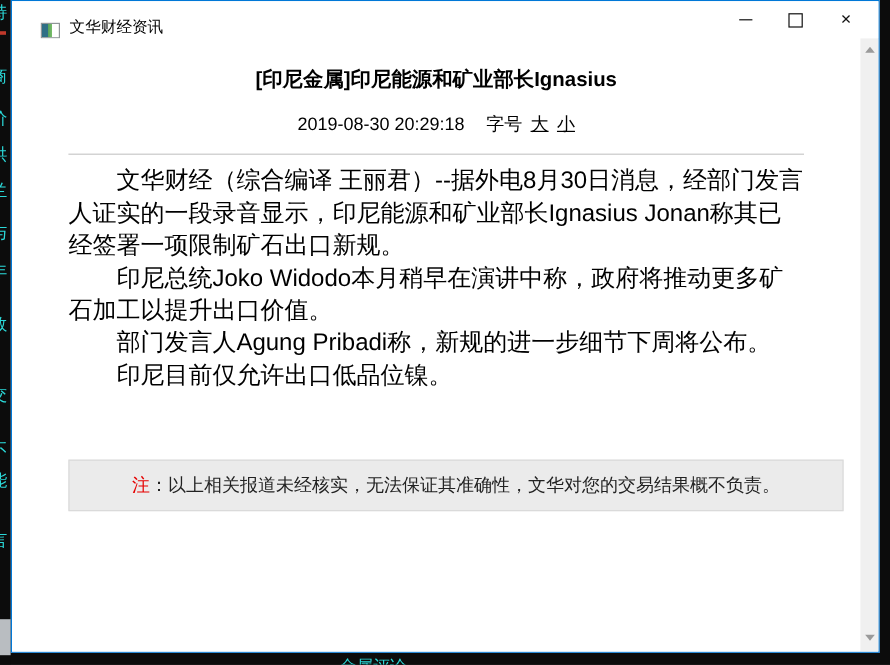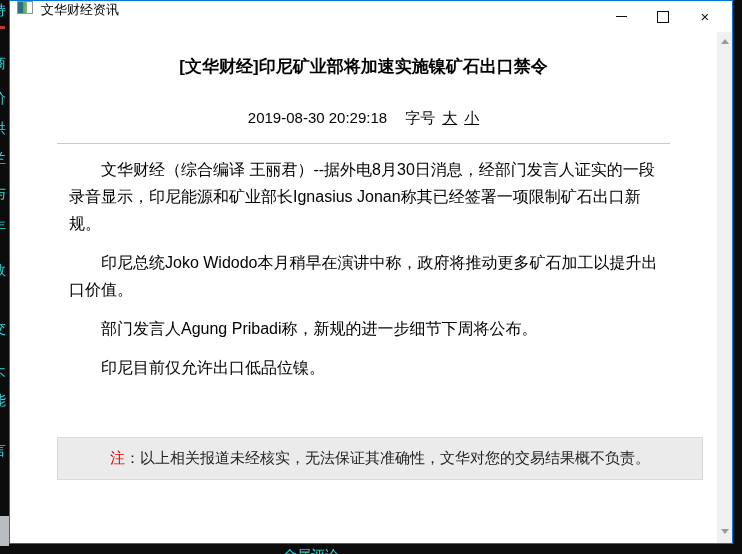--- a/index.html
+++ b/index.html
@@ -14,22 +14,22 @@
   .frag{position:absolute;left:-8px;width:18px;font-size:14px;color:#2bd9d9;white-space:nowrap;}
   .red-tick{position:absolute;left:0;top:26px;width:5px;height:3px;background:#c0392b;}
   .left-gray{position:absolute;left:0;top:516px;width:9px;height:30px;background:#b9bdc1;}
   .bottom-frag{position:absolute;left:283px;top:547px;font-size:14px;color:#2bd9d9;white-space:nowrap;}
   
   .window{
     position:absolute;left:9px;top:0;width:724px;height:544px;
     background:#ffffff;border:1px solid #0078d7;box-sizing:border-box;
   }
   .titlebar{
-    height:31px;display:flex;align-items:flex-start;background:#ffffff;
-    padding-left:7px;position:relative;
+    height:31px;display:flex;align-items:flex-end;background:#ffffff;
+    padding-left:24px;position:relative;
   }
   .app-icon{
     width:16px;height:13px;border:1px solid #8f9598;background:#fff;
     box-sizing:border-box;display:inline-block;
     background:linear-gradient(90deg,#2f6f86 0%,#2f6f86 38%,#5aa55c 38%,#7cc06a 62%,#ffffff 62%);
   }
   .title-text{margin-left:8px;font-size:13px;color:#000;}
   .win-controls{position:absolute;right:6px;top:0;height:31px;display:flex;}
   .win-btn{width:42px;height:31px;display:flex;align-items:center;justify-content:center;cursor:pointer;}
   .min-glyph{width:11px;height:0;border-top:1px solid #111;display:block;}
@@ -38,25 +38,25 @@
   
   .scrollbar{position:absolute;top:31px;right:0;width:15px;bottom:0;background:#f0f0f0;}
   .sb-btn{position:absolute;left:0;width:15px;height:15px;display:flex;align-items:center;justify-content:center;cursor:pointer;}
   .sb-up{top:2px;}
   .sb-down{bottom:4px;}
   .tri-up{width:0;height:0;border-left:4px solid transparent;border-right:4px solid transparent;border-bottom:5px solid #9a9a9a;}
   .tri-down{width:0;height:0;border-left:4px solid transparent;border-right:4px solid transparent;border-top:5px solid #9a9a9a;}
   
   .article{position:absolute;top:31px;left:0;right:15px;bottom:0;background:#fff;padding:0 47px;box-sizing:border-box;overflow:hidden;}
   .headline{margin:23px 0 0 0;text-align:center;font-size:17px;font-weight:bold;color:#000;}
-  .meta{margin-top:31px;text-align:center;font-size:15px;color:#000;}
+  .meta{margin-top:16px;text-align:center;font-size:15px;color:#000;}
   .meta .gap{display:inline-block;width:18px;}
   .fs-link{text-decoration:underline;cursor:pointer;color:#000;margin-left:7px;}
   .divider{border:none;border-top:1px solid #c9c9c9;margin:15px 0 9px 0;}
-  .body-text p{margin:12px;font-size:16px;line-height:27px;color:#000;text-indent:2em;}
+  .body-text p{margin:0;font-size:20px;line-height:27px;color:#000;text-indent:2em;}
   .notice{
     margin:56px -33px 0 0;background:#ebebeb;border:1px solid #dadada;
     text-align:center;font-size:15px;color:#222;padding:11px 19px;
   }
   .notice .warn{color:#e60000;}
 </style>
 </head>
 <body>
 
 <div class="screen">
@@ -91,21 +91,21 @@
         <div class="win-btn">
           <span class="max-glyph"></span>
         </div>
         <div class="win-btn">
           <span class="close-glyph">×</span>
         </div>
       </div>
     </div>
 
     <div class="article">
-      <h1 class="headline">[文华财经]印尼矿业部将加速实施镍矿石出口禁令</h1>
+      <h1 class="headline">[印尼金属]印尼能源和矿业部长Ignasius</h1>
 
       <div class="meta">
         <span>2019-08-30 20:29:18</span><span class="gap"></span><span>字号</span><span class="fs-link">大</span><span class="fs-link">小</span>
       </div>
 
       <hr class="divider">
 
       <div class="body-text">
         <p>文华财经（综合编译 王丽君）--据外电8月30日消息，经部门发言人证实的一段录音显示，印尼能源和矿业部长Ignasius Jonan称其已经签署一项限制矿石出口新规。</p>
         <p>印尼总统Joko Widodo本月稍早在演讲中称，政府将推动更多矿石加工以提升出口价值。</p>

